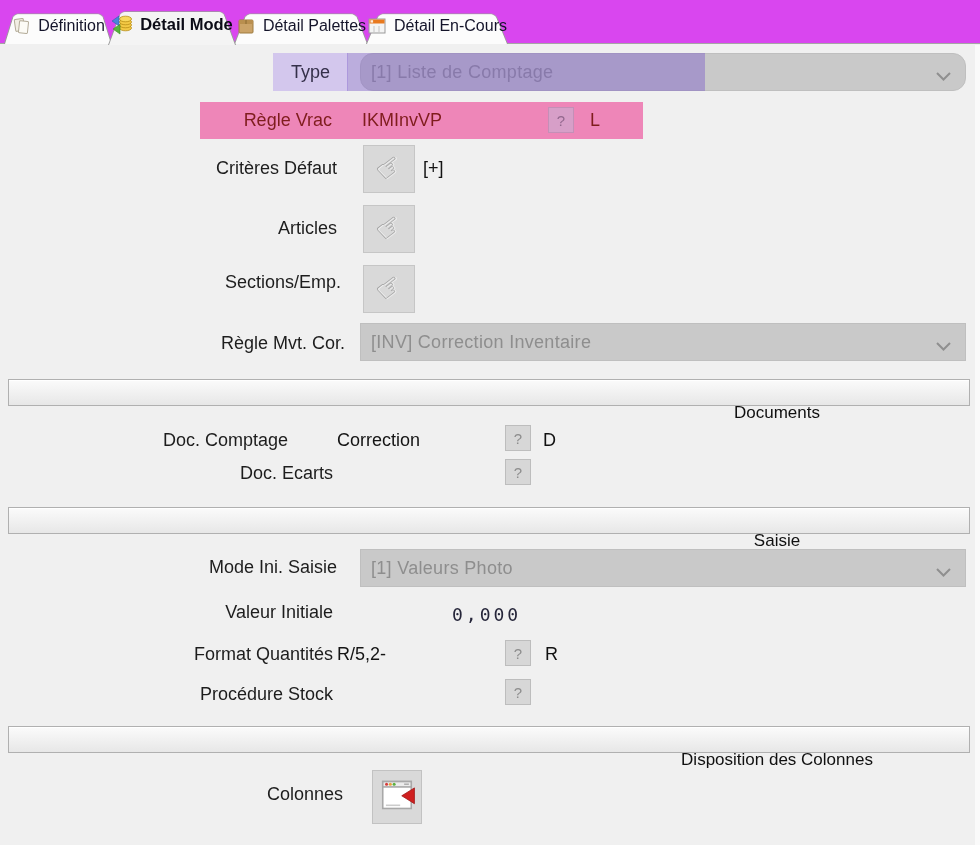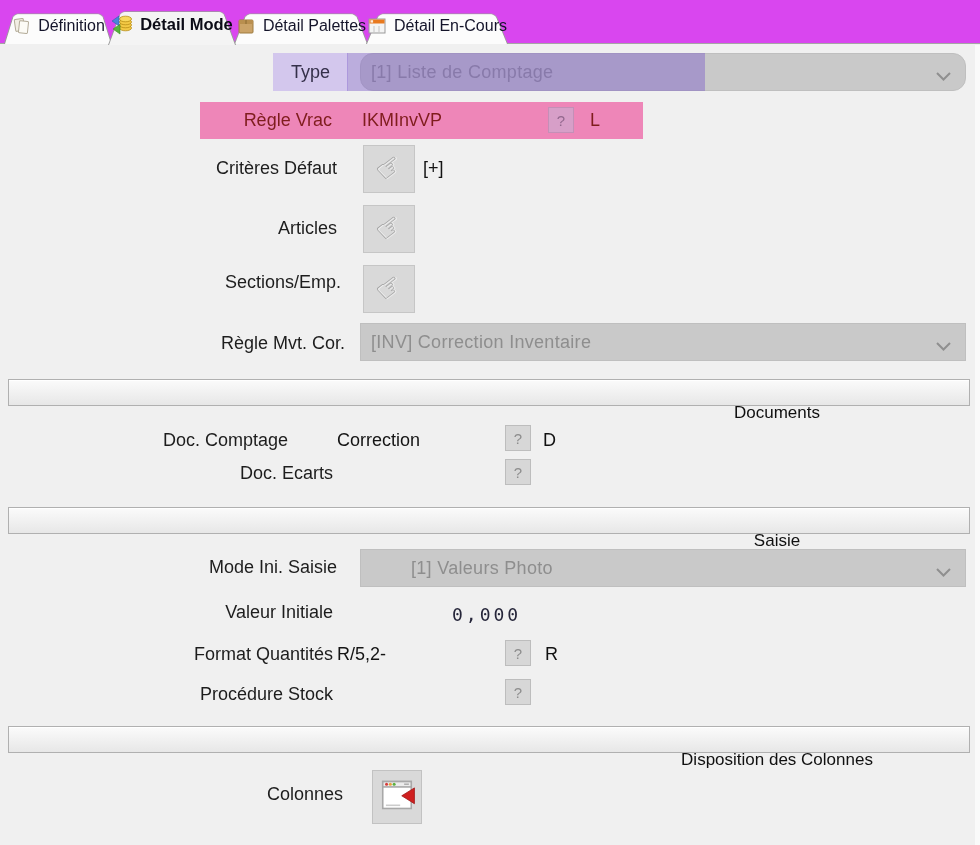--- a/index.html
+++ b/index.html
@@ -172,21 +172,21 @@
   <div class="flag" style="left:543px;top:430px;">D</div>
 
   <div class="lbl" style="left:53px;top:463px;">Doc. Ecarts</div>
   <div class="hb" style="left:505px;top:459px;">?</div>
 
   <div class="section-bar" style="top:507px;">
     <span class="section-title">Saisie</span>
   </div>
 
   <div class="lbl" style="left:57px;top:557px;">Mode Ini. Saisie</div>
-  <div class="dropdown" style="left:360px;top:549px;width:606px;padding-left:40px;">
+  <div class="dropdown" style="left:360px;top:549px;width:606px;">
     <span class="dd-text">[1] Valeurs Photo</span>
     <span class="chevron">
       <svg width="15" height="9" viewBox="0 0 15 9">
           <polyline points="1,1 7.5,7.5 14,1" fill="none" stroke="#8f8f8f" stroke-width="2"></polyline>
         </svg>
     </span>
   </div>
 
   <div class="lbl" style="left:53px;top:602px;">Valeur Initiale</div>
   <div class="val mono-val" style="left:452px;top:604px;">0,000</div>

